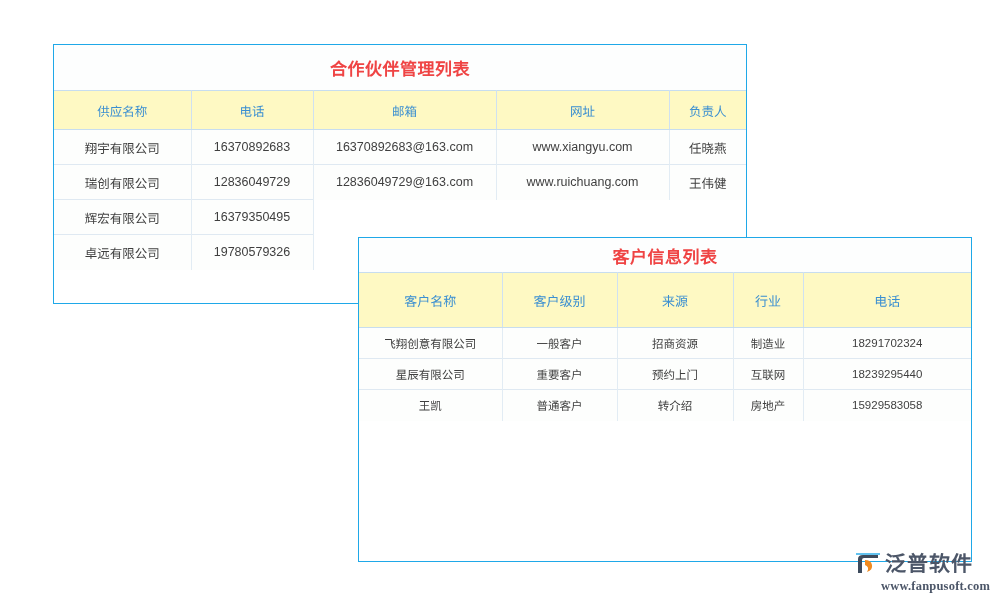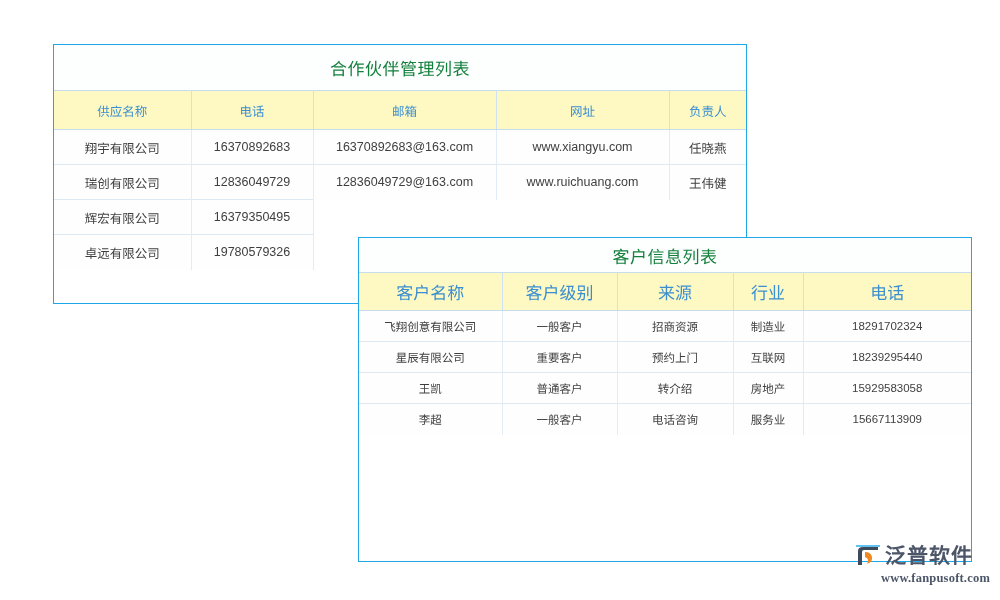--- a/index.html
+++ b/index.html
@@ -26,22 +26,22 @@
   .panel {
     position: absolute;
     background: #ffffff;
     border: 1px solid #1fa8e8;
     box-sizing: border-box;
   }
 
   .panel-title {
     text-align: left;
     font-size: 17px;
-    font-weight: normal;
-    color: #15803d;
+    font-weight: bold;
+    color: #ef4444;
     letter-spacing: .5px;
     display: flex;
     align-items: center;
     justify-content: center;
     box-sizing: border-box;
     background: #fdfefe;
   }
 
   table.grid {
     width: 100%;
@@ -104,35 +104,35 @@
 
   
   #panel-customers {
     left: 318px;
     top: 237px;
     width: 614px;
     height: 325px;
     margin-left: 40px;
   }
   #panel-customers .panel-title { height: 34px; font-size: 17px; }
-  #panel-customers table.grid th { height: 38px; font-size: 17px; }
+  #panel-customers table.grid th { height: 55px; font-size: 13px; }
   #panel-customers table.grid td { height: 31px; font-size: 11.5px; }
 
   
   #panel-customers col.k0 { width: 143px; }
   #panel-customers col.k1 { width: 115px; }
   #panel-customers col.k2 { width: 116px; }
   #panel-customers col.k3 { width: 70px; }
   #panel-customers col.k4 { width: 168px; }
 
   
   #watermark {
     position: absolute;
     right: 10px;
-    bottom: 16px;
+    bottom: 8px;
     display: flex;
     flex-direction: column;
     align-items: flex-start;
     line-height: 1;
     user-select: none;
   }
   #watermark .wm-row {
     display: flex;
     align-items: center;
     gap: 4px;
@@ -252,27 +252,20 @@
             <td>互联网</td>
             <td>18239295440</td>
           </tr>
           <tr>
             <td>王凯</td>
             <td>普通客户</td>
             <td>转介绍</td>
             <td>房地产</td>
             <td>15929583058</td>
           </tr>
-          <tr>
-            <td>李超</td>
-            <td>一般客户</td>
-            <td>电话咨询</td>
-            <td>服务业</td>
-            <td>15667113909</td>
-          </tr>
         </tbody>
     </table>
   </div>
 
   <div id="watermark">
     <div class="wm-row">
       <span class="wm-mark">
         <svg width="26" height="26" viewBox="0 0 26 26" aria-hidden="true">
           <path d="M3 8 Q3 4 8 4 L23 4 L23 7 L9 7 Q7 7 7 9 L7 22 L3 22 Z" fill="#3d4a5c"></path>
           <path d="M10 9 Q16 9 17 14 Q18 19 12 21 Q15 16 10 14 Z" fill="#f08a1e"></path>

